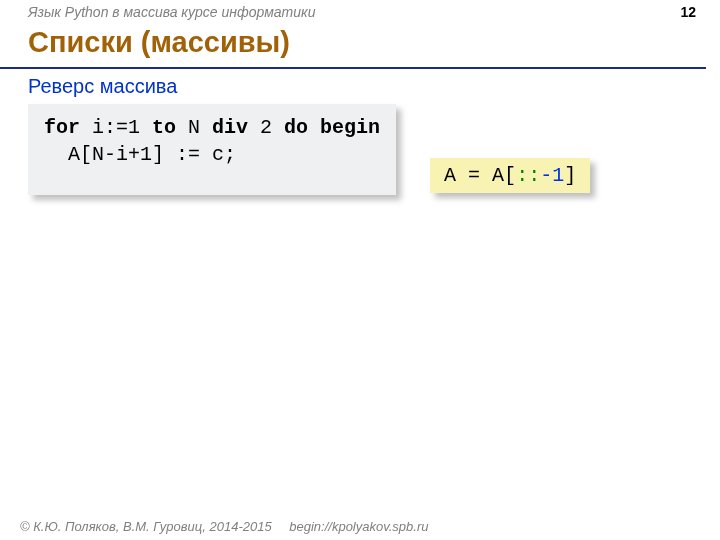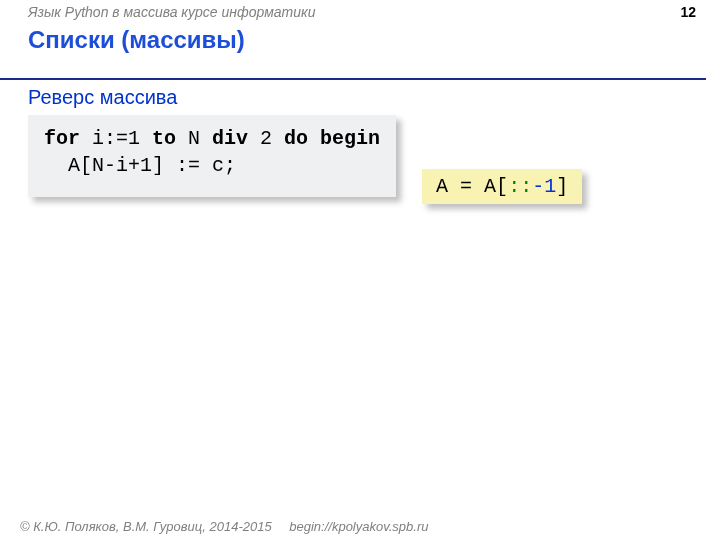--- a/index.html
+++ b/index.html
@@ -19,57 +19,58 @@
     color: #808080;
     font-size: 14px;
     font-style: italic;
   }
   .page-number {
     font-style: normal;
     font-weight: bold;
     color: #000;
   }
   .title {
-    font-size: 24px;
+    font-size: 29px;
     font-weight: bold;
-    color: #1d4ed8;
-    padding: 4px 0 24px 28px;
+    color: #a16207;
+    padding: 4px 0 8px 28px;
     border-bottom: 2px solid #1a2b8a;
     margin: 0 14px 0 0;
   }
   .subtitle {
     font-size: 20px;
     color: #0033cc;
     font-weight: normal;
     padding: 6px 0 6px 28px;
   }
   .content-row {
     display: flex;
     align-items: flex-start;
     padding-left: 28px;
     gap: 26px;
   }
   .code-box-pascal {
     background: #eef0f2;
-    padding: 10px 16px 18px 16px;
+    padding: 10px 16px 27px 16px;
     box-shadow: 5px 5px 6px rgba(0,0,0,0.25);
     font-family: Consolas, "Courier New", monospace;
     font-size: 20px;
     line-height: 1.35;
     color: #000;
   }
   .code-box-python {
     background: #f8f3b2;
     padding: 6px 14px;
     box-shadow: 5px 5px 6px rgba(0,0,0,0.25);
     font-family: Consolas, "Courier New", monospace;
     font-size: 20px;
     color: #000;
     margin-top: 54px;
     white-space: pre;
+    margin-left: 8px;
   }
   .kw { font-weight: bold; color: #000; }
   .num { color: #0033dd; }
   .idx { color: #008800; }
   .footer {
     position: absolute;
     bottom: 6px;
     left: 20px;
     font-size: 13px;
     color: #808080;

